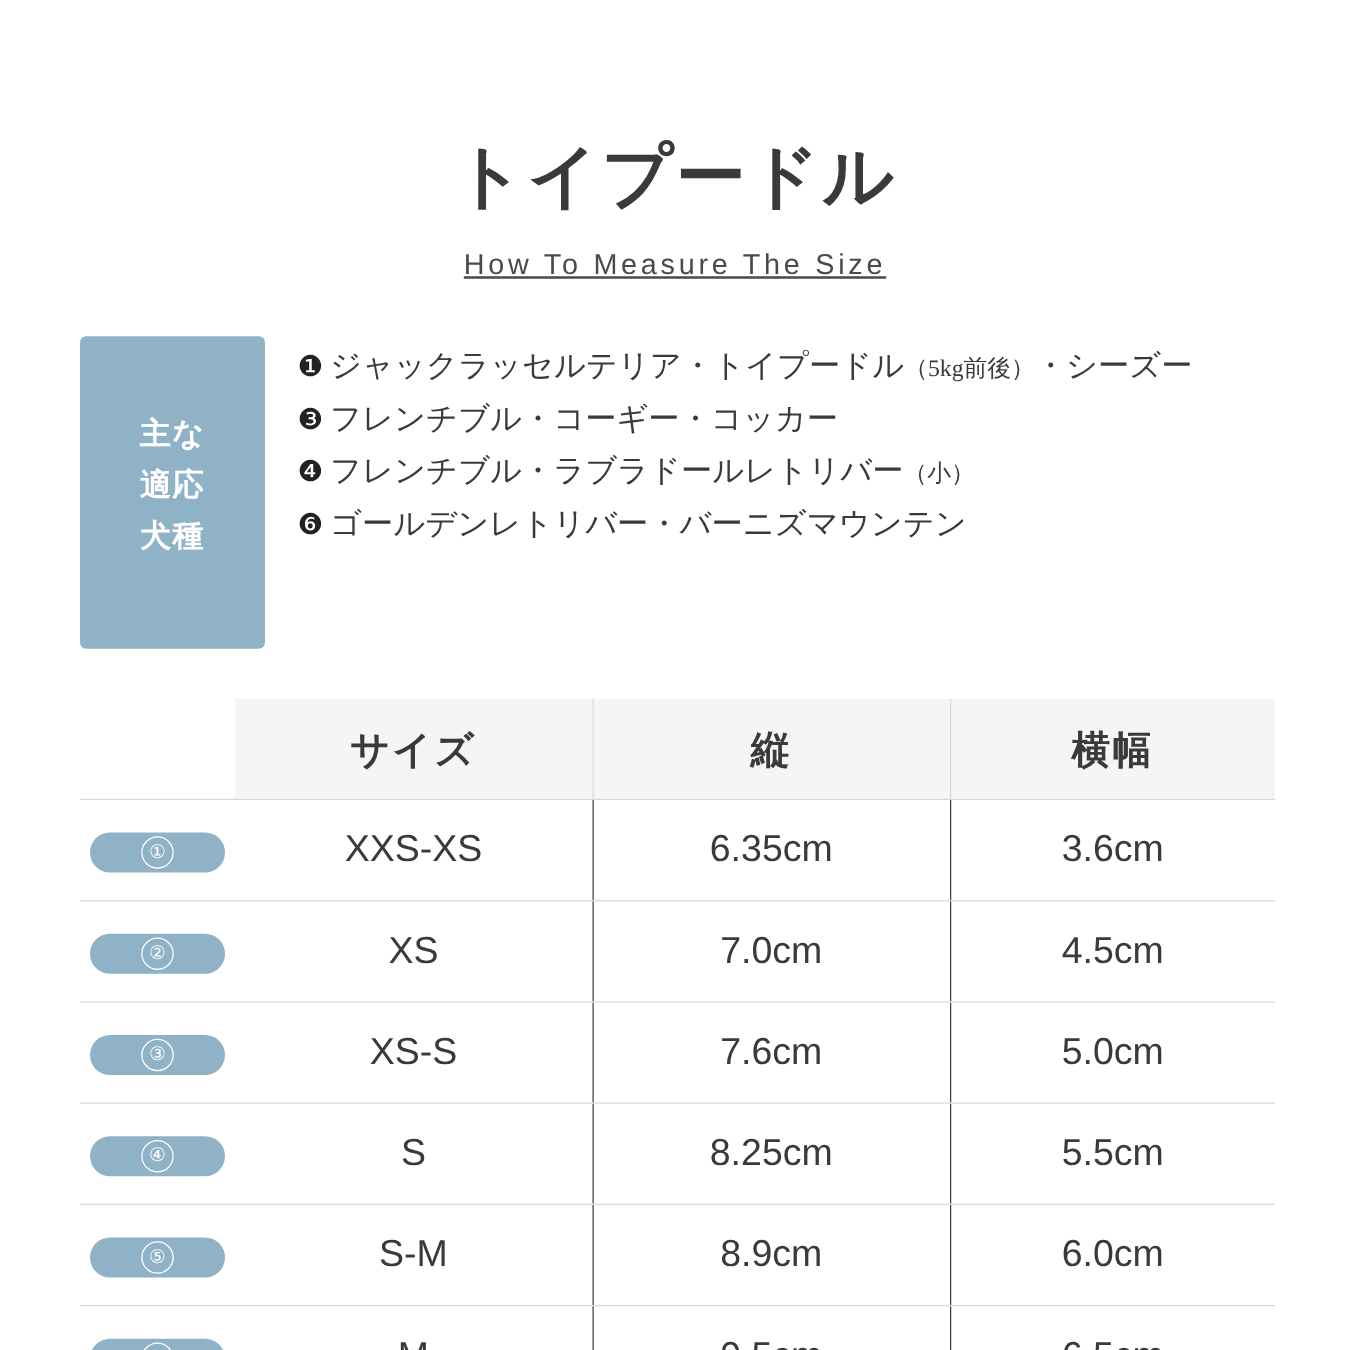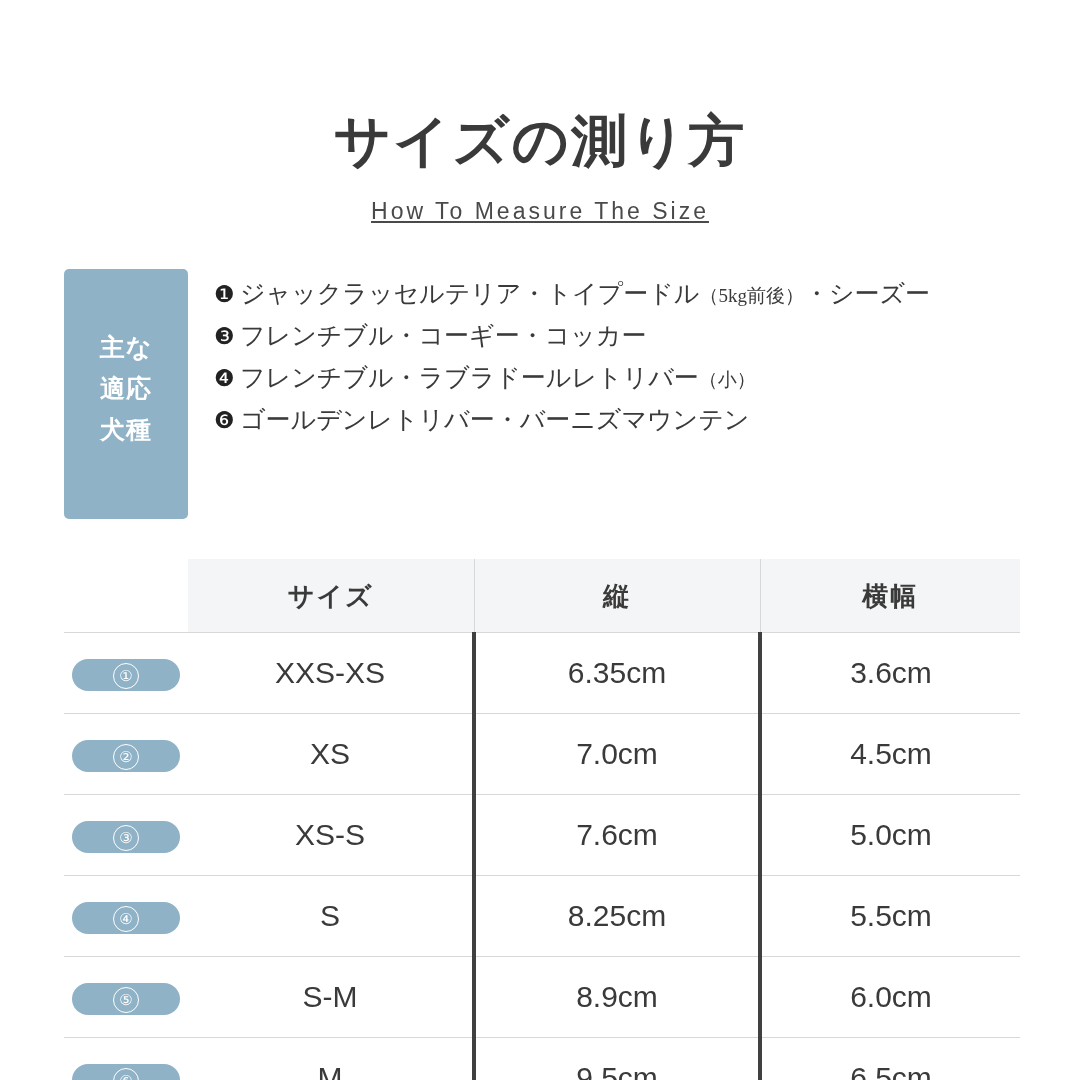--- a/index.html
+++ b/index.html
@@ -44,21 +44,21 @@
   }
 
   
   .breed-block {
     display: flex;
     align-items: flex-start;
     margin-top: 44px;
     padding-left: 64px;
   }
   .breed-tag {
-    width: 124px;
+    width: 148px;
     min-height: 250px;
     background: #8fb2c7;
     border-radius: 5px;
     color: #ffffff;
     font-size: 25px;
     font-weight: 700;
     line-height: 1.65;
     text-align: center;
     padding-top: 58px;
     box-sizing: border-box;
@@ -105,40 +105,40 @@
     text-align: center;
     font-weight: 400;
     color: #3a3a3a;
   }
   col.c-badge { width: 124px; }
   col.c-size  { width: 286px; }
   col.c-len   { width: 286px; }
   col.c-wid   { width: 260px; }
 
   table.size-table thead th {
-    font-size: 26px;
+    font-size: 31px;
     font-weight: 700;
     padding: 20px 0 18px 0;
     background: #f4f5f6;
     letter-spacing: 2px;
   }
   table.size-table thead th.blank {
     background: #ffffff;
     border-bottom: 1px solid #d8d8d8;
   }
   table.size-table thead th.sep {
     border-left: 1px solid #d8d8d8;
   }
   table.size-table tbody td {
     font-size: 30px;
     padding: 14px 0 14px 0;
     height: 52px;
   }
   table.size-table tbody td.sep {
-    border-left: 4px solid #404040;
+    border-left: 1px solid #404040;
   }
   td.badge-cell {
     padding: 10px 0;
   }
   .row-badge {
     display: inline-block;
     width: 108px;
     height: 32px;
     line-height: 32px;
     border-radius: 16px;
@@ -157,21 +157,21 @@
     font-size: 15px;
     vertical-align: middle;
   }
 </style>
 </head>
 <body>
 
 <div class="page">
 
   <div class="header">
-    <div class="title">サイズの測り方</div>
+    <div class="title">トイプードル</div>
     <div class="subtitle">How To Measure The Size</div>
   </div>
 
   <div class="breed-block">
     <div class="breed-tag">
       <div>主な</div>
       <div>適応</div>
       <div>犬種</div>
     </div>
 

